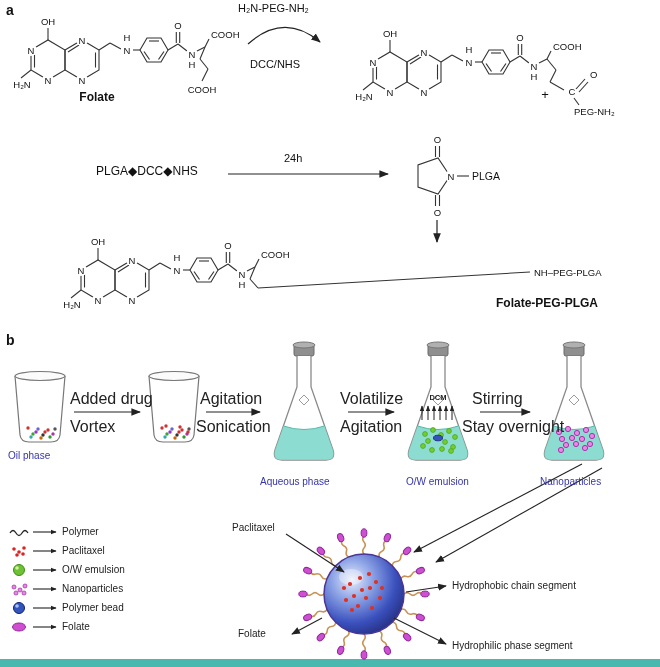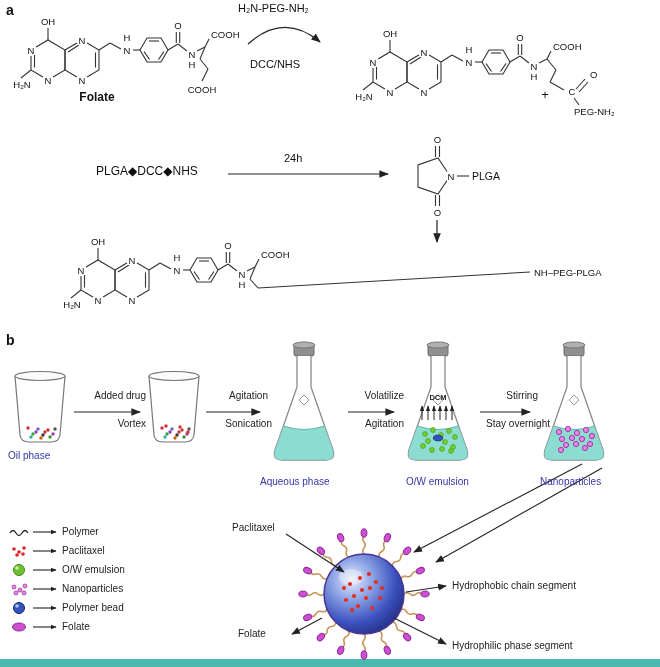--- a/index.html
+++ b/index.html
@@ -7,21 +7,21 @@
   .figure{position:relative;width:660px;height:667px;background:#fff;
           font-family:"Liberation Sans",sans-serif;color:#111;overflow:hidden}
   .abs{position:absolute}
   svg{overflow:visible}
   svg text{font-family:"Liberation Sans",sans-serif}
   .panel-label{font-weight:bold;font-size:14px}
   .chem11{font-size:11px;white-space:nowrap}
   .chem12{font-size:12px;white-space:nowrap}
   .caption{font-weight:bold;font-size:12px;text-align:center;white-space:nowrap}
   .blue{color:#3535a8;font-size:10px;text-align:left;white-space:nowrap}
-  .step{font-size:10px;text-align:right;color:#222;white-space:nowrap}
+  .step{font-size:16px;text-align:left;color:#222;white-space:nowrap}
   .callout{font-size:10px;color:#222;white-space:nowrap}
   .legend-row{display:flex;align-items:center;height:19px}
   .legend-label{font-size:10px;color:#222;white-space:nowrap}
   .tip{fill:#cf4fd0;stroke:#8d2a9e;stroke-width:1}
   .bottom-bar{background:#49b8ae}
 </style>
 </head>
 <body>
 
 <div class="figure">
@@ -162,20 +162,21 @@
 
   <svg class="abs" style="left:60px;top:228px" width="600" height="100">
     <use href="#folate-core"></use>
     <line x1="195" y1="39" x2="199" y2="31" stroke="#333" stroke-width="1.1"></line>
     <text x="201" y="30" font-size="9.5" fill="#111">COOH</text>
     <line x1="195" y1="39" x2="190" y2="51" stroke="#333" stroke-width="1.1"></line>
     <line x1="190" y1="51" x2="198" y2="60" stroke="#333" stroke-width="1.1"></line>
     <line x1="198" y1="60" x2="470" y2="44" stroke="#333" stroke-width="1.1"></line>
     <text x="474" y="48" font-size="9.5" fill="#111">NH–PEG-PLGA</text>
   </svg>
+  <div class="abs caption" style="left:472px;top:296px;width:150px">Folate-PEG-PLGA</div>
 
   <div class="abs panel-label" style="left:6px;top:332px">b</div>
 
   <svg class="abs" style="left:12px;top:366px" width="56" height="80">
     <use href="#beaker-shape"></use>
   </svg>
   <svg class="abs" style="left:146px;top:366px" width="56" height="80">
     <use href="#beaker-shape"></use>
     <g fill="#c33">
         <circle cx="20" cy="60" r="1.7"></circle>

